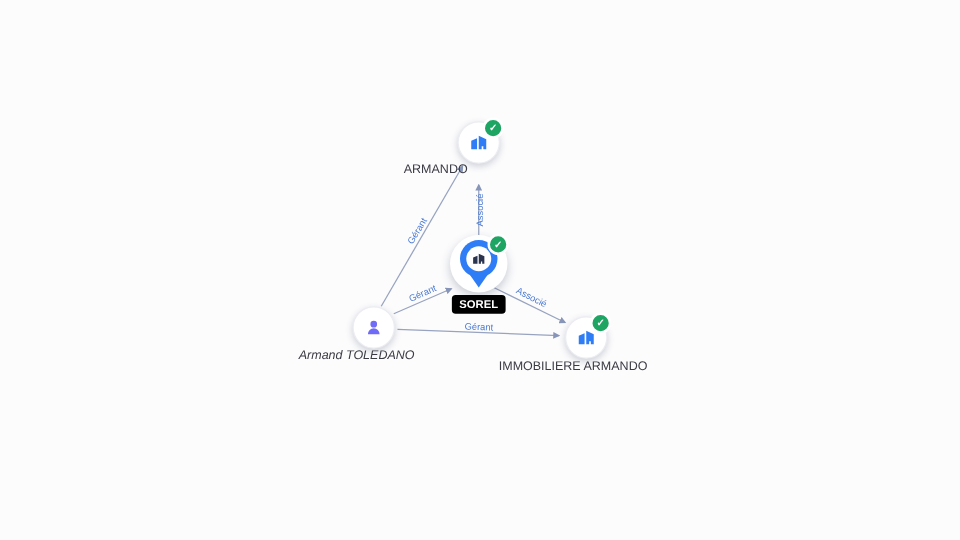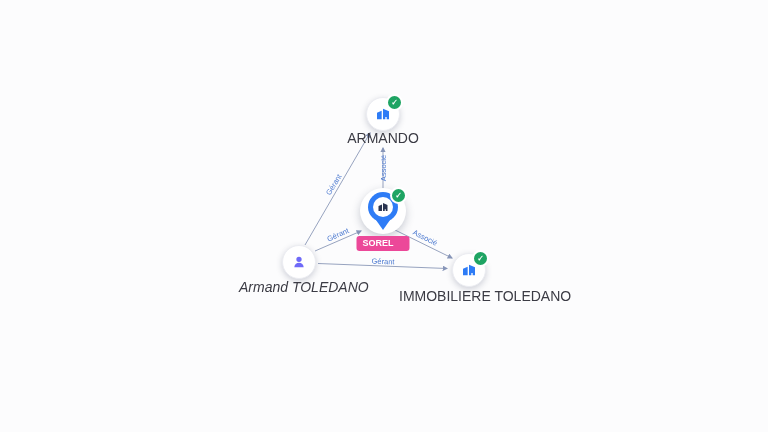--- a/index.html
+++ b/index.html
@@ -21,21 +21,21 @@
     box-shadow:0 2px 6px rgba(40,50,80,.22);
     display:flex;align-items:center;justify-content:center;
     box-sizing:border-box;
   }
   .badge{
     position:absolute;top:-4px;right:-4px;width:13px;height:13px;border-radius:50%;
     background:#1ea463;color:#fff;font-size:8px;line-height:13px;text-align:center;
     border:2px solid #fff;font-weight:bold;box-sizing:content-box;
   }
   .node-label{
-    position:absolute;text-align:center;font-size:14px;color:#3b3b44;white-space:nowrap;
+    position:absolute;font-size:10px;color:#3b3b44;white-space:nowrap;
   }
   .icon-company{color:#2e7cf6;display:flex;}
   .icon-person{color:#6f6af8;display:flex;}
   
   .halo{
     position:absolute;width:46px;height:46px;border-radius:50%;background:#fff;
     box-shadow:0 3px 8px rgba(40,50,80,.25);
   }
   .pin-circle{
     position:absolute;width:30px;height:30px;border-radius:50%;background:#2e7cf6;
@@ -45,22 +45,22 @@
     width:20px;height:20px;border-radius:50%;background:#fff;
     display:flex;align-items:center;justify-content:center;color:#2b3550;
   }
   .pin-tip{
     position:absolute;width:0;height:0;
     border-left:7px solid transparent;border-right:7px solid transparent;
     border-top:10px solid #2e7cf6;
   }
   .sorel-tag{
     position:absolute;transform:translateX(-50%);
-    background:#ec4899;color:#fff;font-size:9px;font-weight:bold;
-    padding:2px 16px 3px 6px;border-radius:3px;white-space:nowrap;
+    background:#000000;color:#fff;font-size:9px;font-weight:bold;
+    padding:2px 6px 3px 6px;border-radius:3px;white-space:nowrap;
   }
 </style>
 </head>
 <body>
 
 <div id="graph">
 
   <svg class="edges" width="768" height="432" viewBox="0 0 768 432">
     <defs>
       <marker id="arrow" viewBox="0 0 10 10" refX="8" refY="5" markerWidth="5.5" markerHeight="5.5" orient="auto-start-reverse">
@@ -120,16 +120,16 @@
 
   <div class="node">
     <div class="circle-node" style="left:452px;top:253px;">
       <span class="icon-company">
         <svg width="16" height="16" viewBox="0 0 24 24">
             <path fill="currentColor" d="M3 20V10l7-3v13H3zm9 0V4l9 4v12h-3.5v-3.5h-2V20H12zM5.5 13h2v2h-2v-2zm9-3h2v2h-2v-2z"></path>
           </svg>
       </span>
       <span class="badge">✓</span>
     </div>
-    <div class="node-label" style="left:399px;top:288px;width:140px;">IMMOBILIERE TOLEDANO</div>
+    <div class="node-label" style="left:399px;top:288px;width:140px;">IMMOBILIERE ARMANDO</div>
   </div>
 
 </div>
 
 </body></html>

